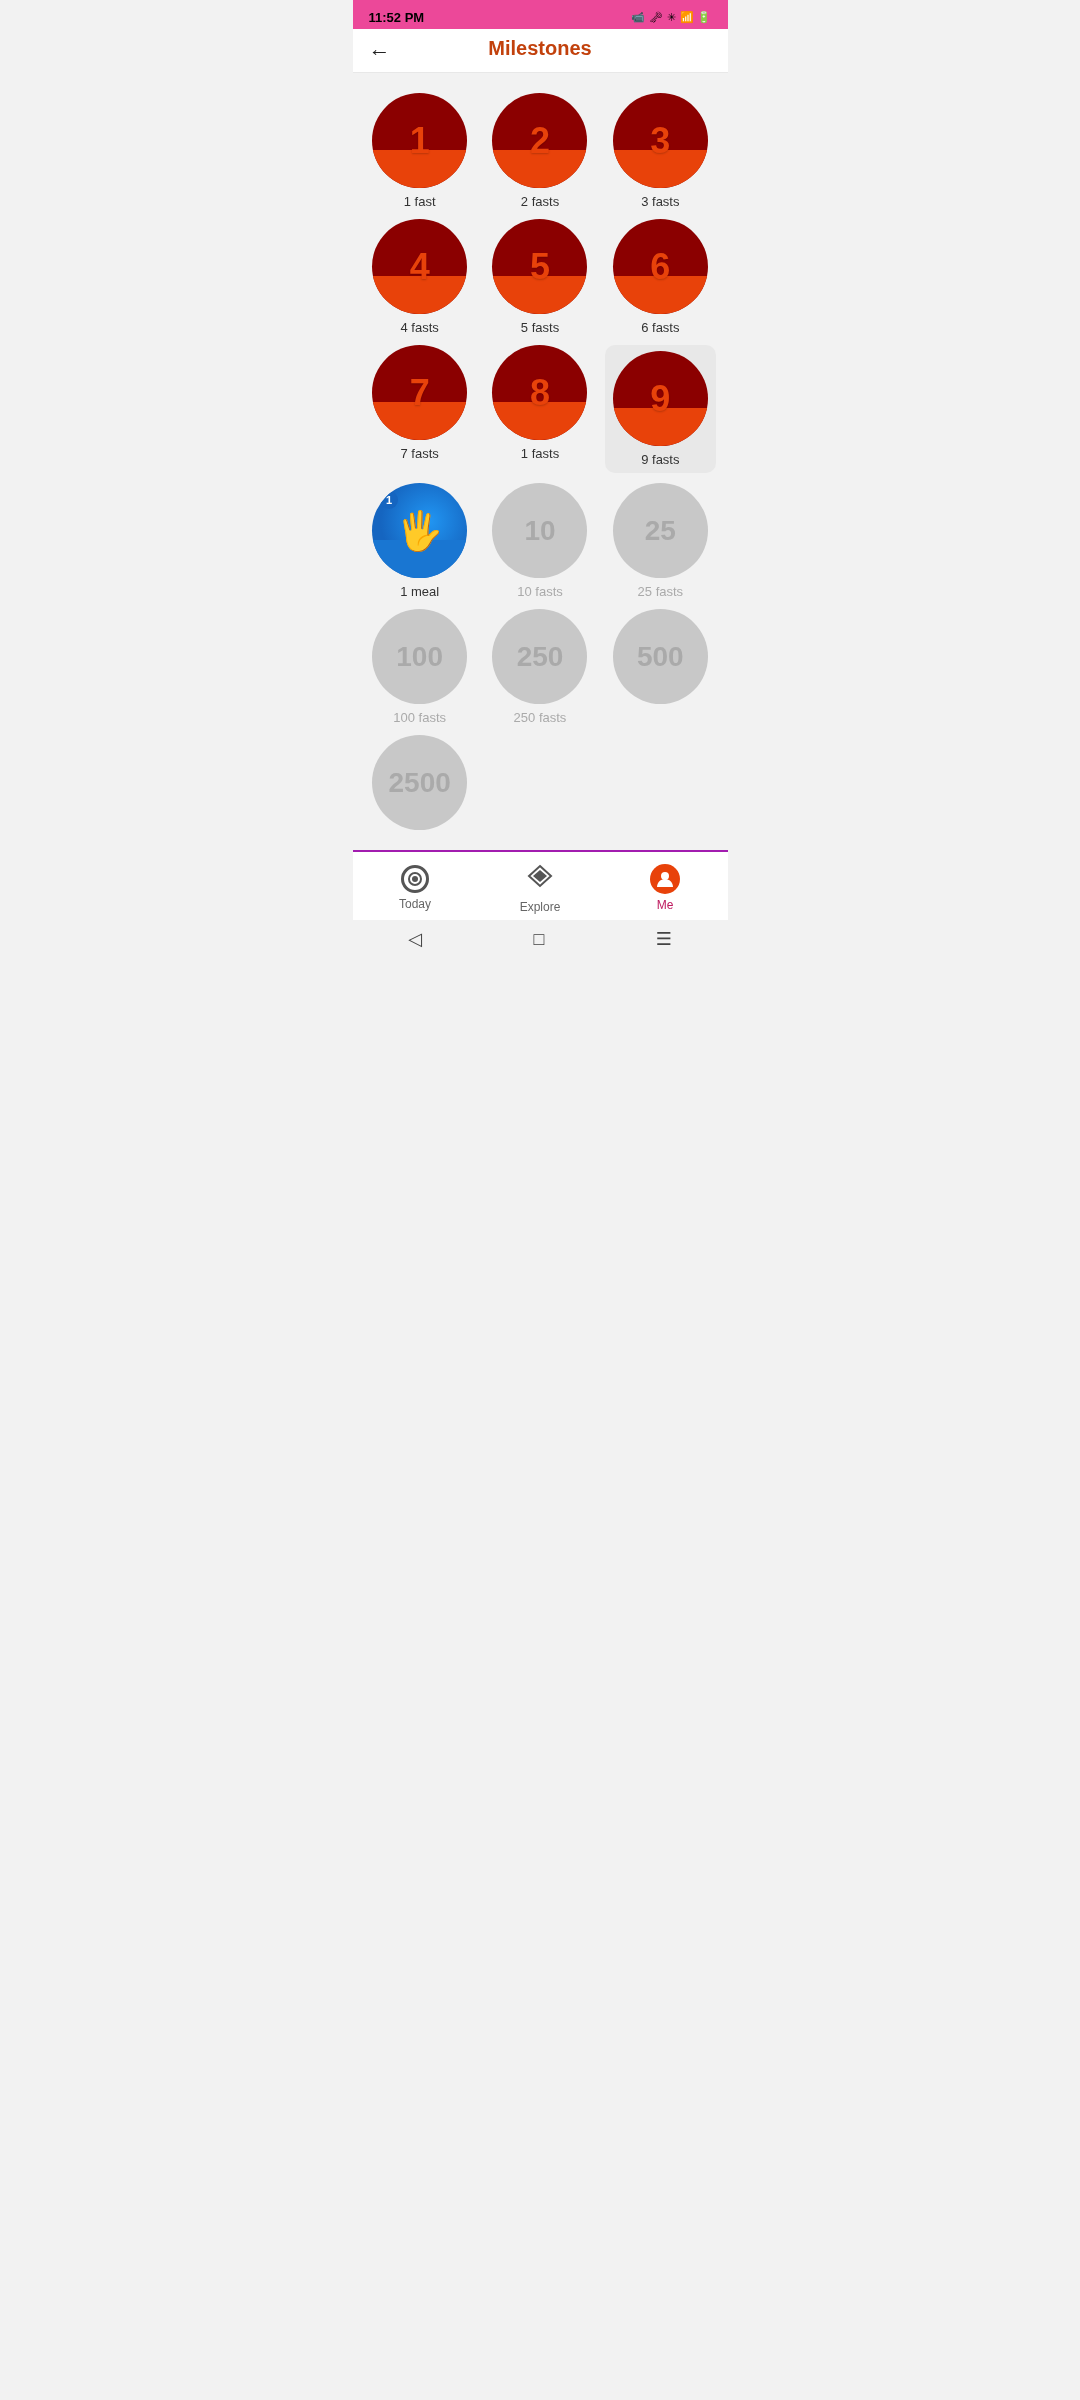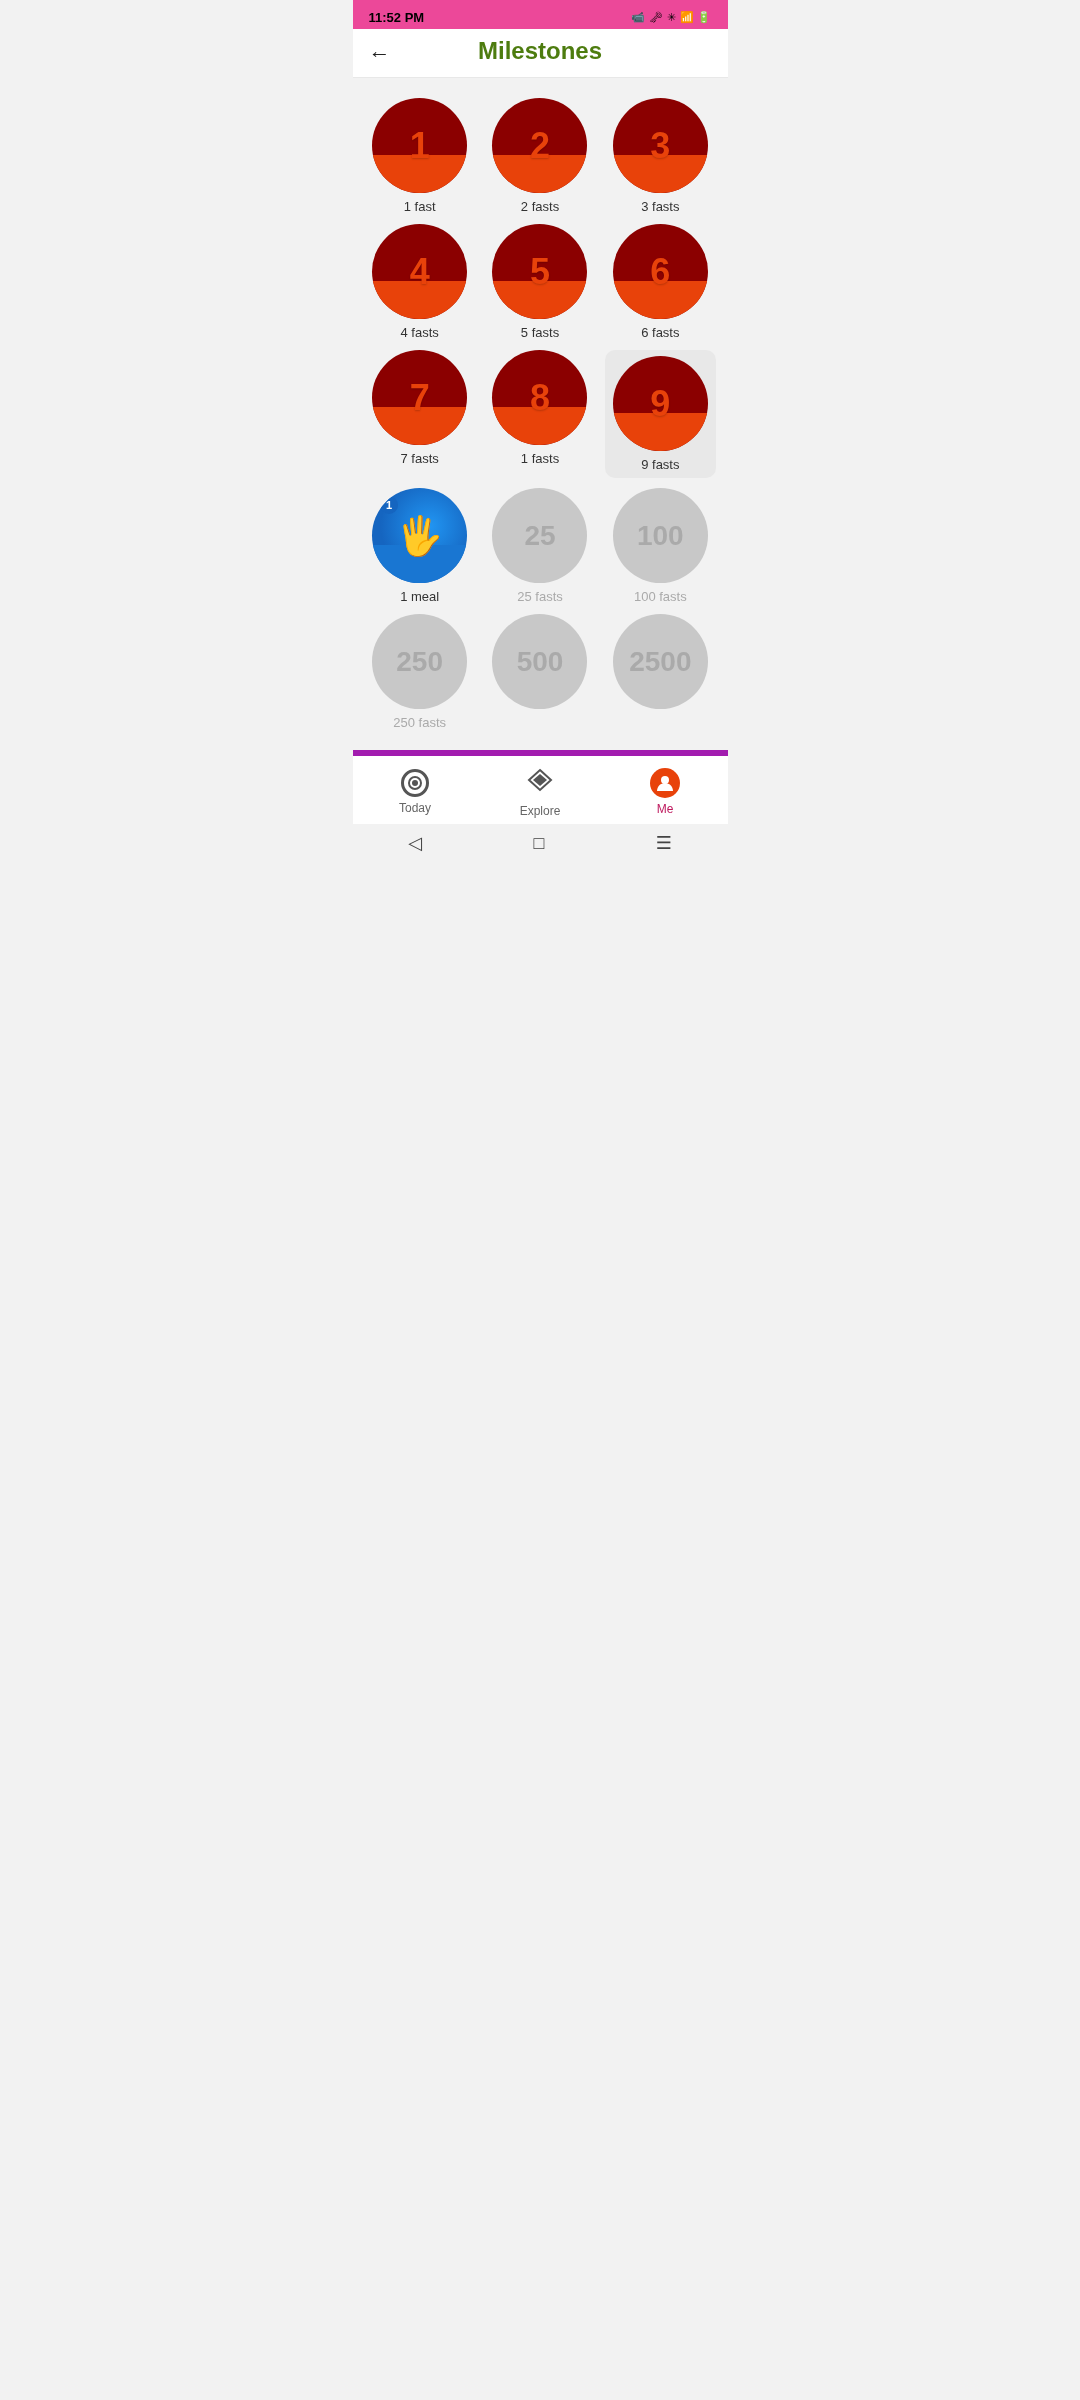--- a/index.html
+++ b/index.html
@@ -45,23 +45,23 @@
     }
     .back-btn {
       position: absolute;
       left: 16px;
       font-size: 22px;
       cursor: pointer;
       color: #222;
       line-height: 1;
     }
     .header-title {
-      font-size: 24px;
+      font-size: 20px;
       font-weight: 700;
-      color: #4d7c0f;
+      color: #c2410c;
     }
 
     
     .scroll-content {
       flex: 1;
       overflow-y: auto;
       padding: 20px 12px 20px;
       background: #f2f2f2;
     }
 
@@ -179,21 +179,21 @@
       color: #333;
       font-weight: 500;
     }
     .milestone-label.locked-label {
       color: #aaa;
     }
 
     
     .bottom-nav {
       background: #fff;
-      border-top: 6px solid #a21caf;
+      border-top: 2px solid #a21caf;
       display: flex;
       justify-content: center;
       align-items: center;
       padding: 10px 0 6px;
     }
     .nav-item {
       display: flex;
       flex-direction: column;
       align-items: center;
       gap: 4px;
@@ -329,20 +329,27 @@
 
     <span class="milestone-label active-label">9 fasts</span>
   </div>
       <div class="milestone-item">
       <div class="milestone-circle circle-meal" style="background:radial-gradient(circle at 60% 40%, #2196f3 0%, #1565c0 60%); position:relative;">
         <span class="meal-badge">1</span>
         <span class="meal-icon" style="font-size:38px; color:#fff; position:relative; z-index:2;">🖐</span>
       </div>
 
     <span class="milestone-label active-label">1 meal</span>
+  </div>
+      <div class="milestone-item">
+      <div class="milestone-circle circle-locked">
+        <span class="circle-num">10</span>
+      </div>
+
+    <span class="milestone-label locked-label">10 fasts</span>
   </div>
       <div class="milestone-item">
       <div class="milestone-circle circle-locked">
         <span class="circle-num">25</span>
       </div>
 
     <span class="milestone-label locked-label">25 fasts</span>
   </div>
       <div class="milestone-item">
       <div class="milestone-circle circle-locked">

